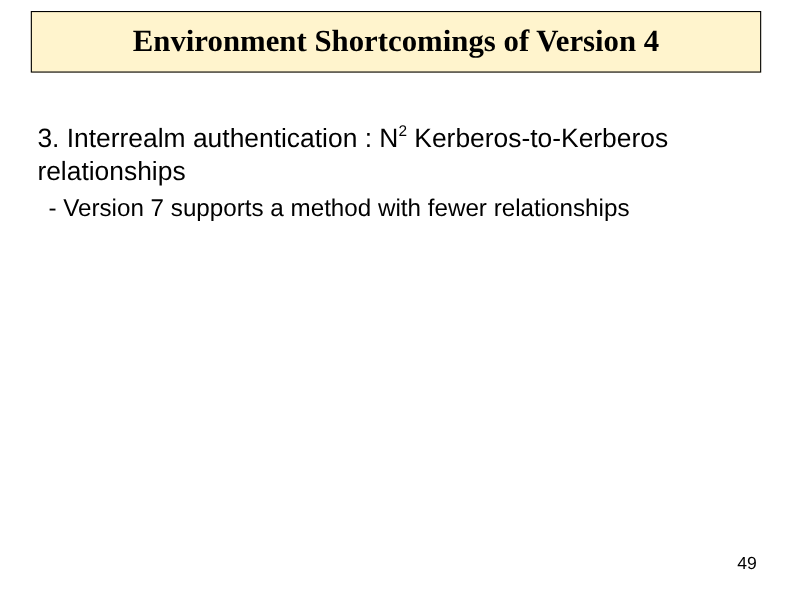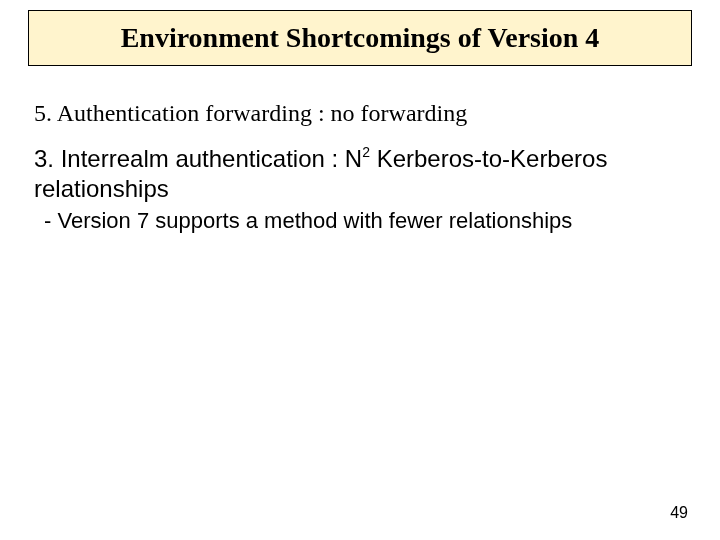--- a/index.html
+++ b/index.html
@@ -89,21 +89,20 @@
 <body>
 
 <div class="slide">
 
   <div class="title-box">
     <div class="title-text">Environment Shortcomings of Version 4</div>
   </div>
 
   <div class="body">
 
-    <div class="point-head">5. Authentication forwarding : no forwarding</div>
 
     <div class="point-head6">
       <span>3. Interrealm authentication : N</span><span class="sup">2</span><span> Kerberos-to-Kerberos relationships</span>
     </div>
     <div class="indent-cont"></div>
     <div class="sub">- Version 7 supports a method with fewer relationships</div>
 
   </div>
 
   <div class="page-num">49</div>

